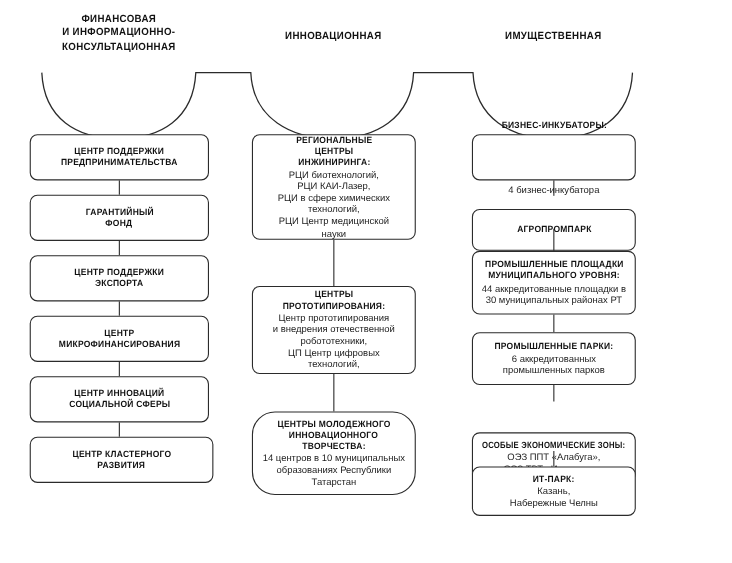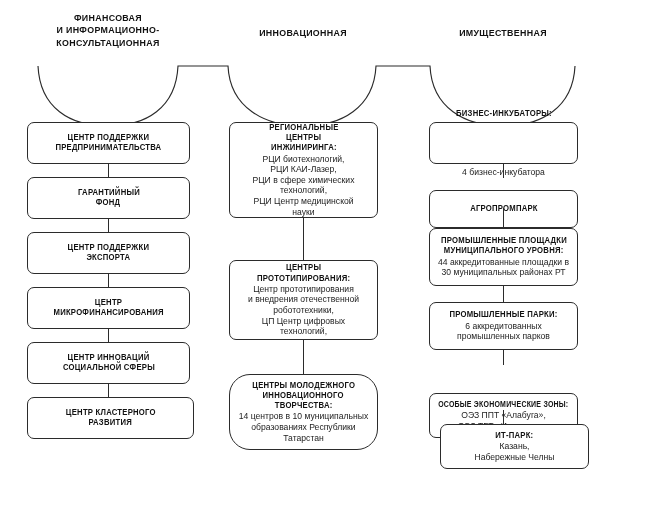--- a/index.html
+++ b/index.html
@@ -204,19 +204,19 @@
   </div>
   <div class="conn" style="left:503px;top:350px;height:15px;"></div>
 
   <div class="box" style="left:429px;top:365px;width:149px;height:45px;margin-top:28px;">
     <span class="ttl" style="transform: scaleX(0.854);">ОСОБЫЕ ЭКОНОМИЧЕСКИЕ ЗОНЫ:</span>
     <span class="bdy">ОЭЗ ППТ «Алабуга»,</span>
     <span class="bdy">ОЭЗ ТВТ «Иннополис»</span>
   </div>
   <div class="conn" style="left:503px;top:410px;height:14px;"></div>
 
-  <div class="box" style="left:440px;top:424px;width:149px;height:45px;">
+  <div class="box" style="left:429px;top:424px;width:149px;height:45px;">
     <span class="ttl">ИТ-ПАРК:</span>
     <span class="bdy">Казань,</span>
     <span class="bdy">Набережные Челны</span>
   </div>
 
 </div>
 
 </body></html>

